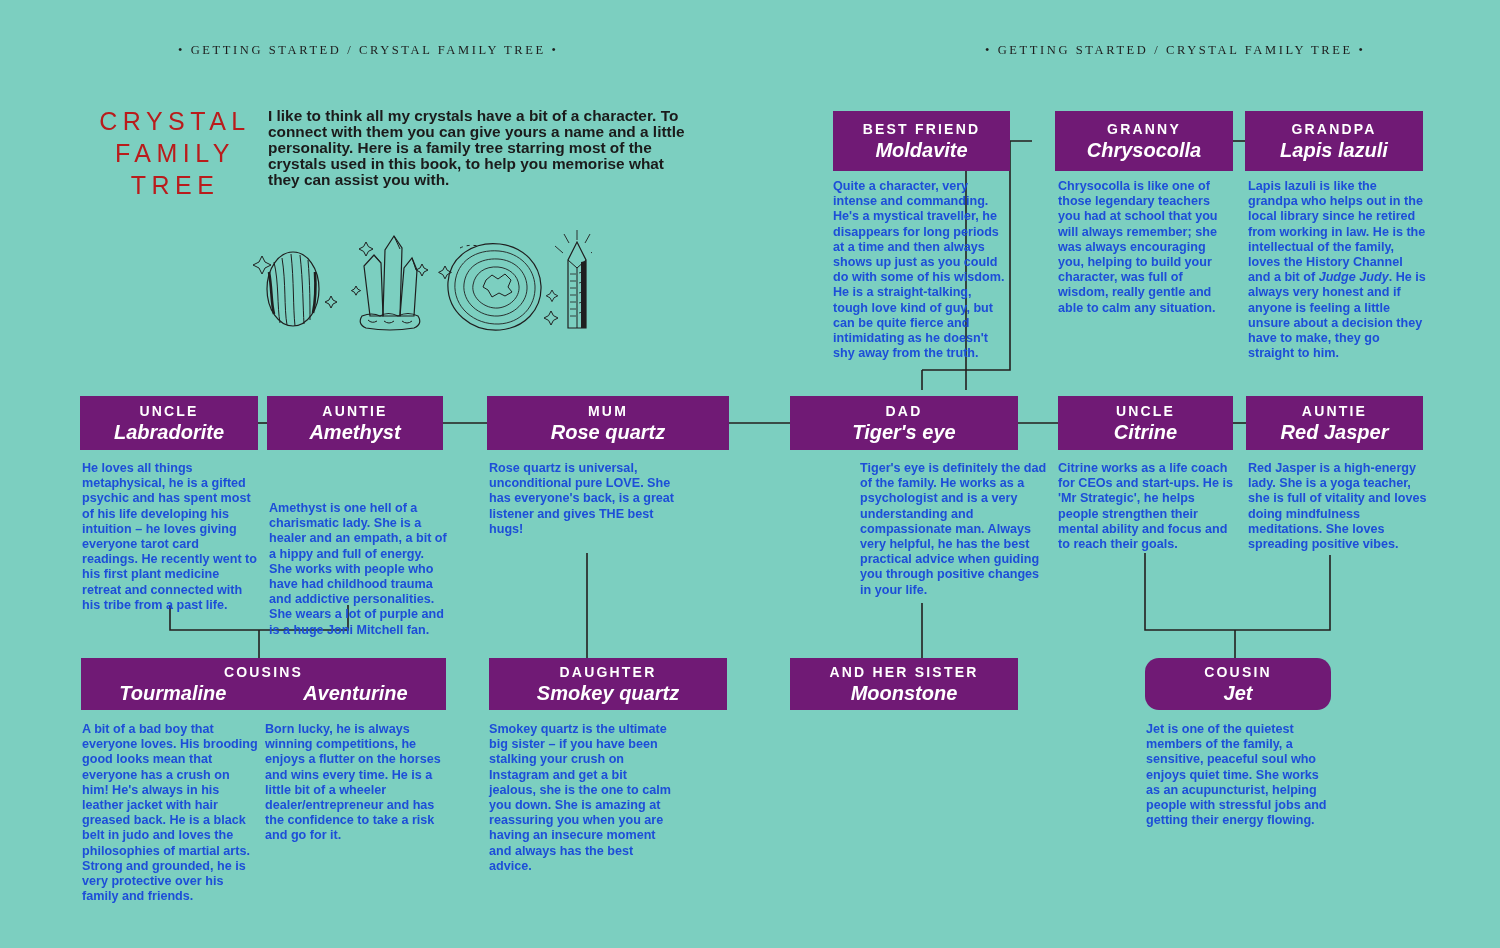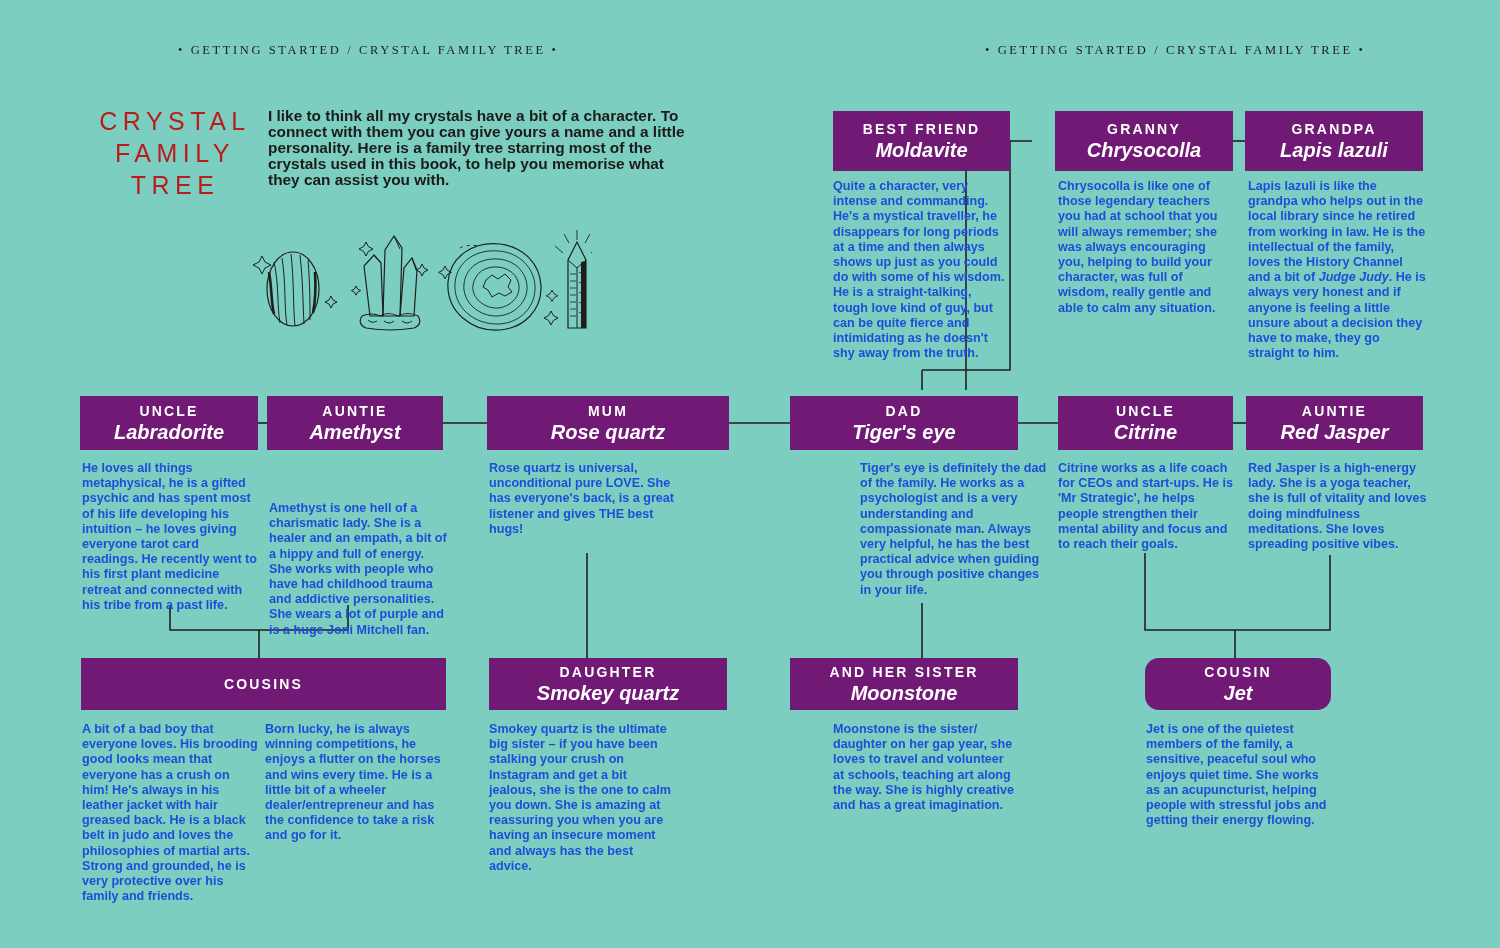--- a/index.html
+++ b/index.html
@@ -250,35 +250,38 @@
   <div class="desc" style="left:1058px;top:461px;width:180px;">Citrine works as a life coach for CEOs and start-ups. He is 'Mr Strategic', he helps people strengthen their mental ability and focus and to reach their goals.</div>
 
   <div class="node" style="left:1246px;top:396px;width:177px;height:54px;">
     <span class="role">AUNTIE</span>
     <span class="name">Red Jasper</span>
   </div>
   <div class="desc" style="left:1248px;top:461px;width:180px;">Red Jasper is a high-energy lady. She is a yoga teacher, she is full of vitality and loves doing mindfulness meditations. She loves spreading positive vibes.</div>
 
   <div class="node dual" style="left:81px;top:658px;width:365px;height:52px;">
     <span class="role">COUSINS</span>
+    <span class="names">
+      <span class="name">Tourmaline</span>
+      <span class="name">Aventurine</span>
+    </span>
   </div>
   <div class="desc" style="left:82px;top:722px;width:176px;">A bit of a bad boy that everyone loves. His brooding good looks mean that everyone has a crush on him! He's always in his leather jacket with hair greased back. He is a black belt in judo and loves the philosophies of martial arts. Strong and grounded, he is very protective over his family and friends.</div>
   <div class="desc" style="left:265px;top:722px;width:182px;">Born lucky, he is always winning competitions, he enjoys a flutter on the horses and wins every time. He is a little bit of a wheeler dealer/entrepreneur and has the confidence to take a risk and go for it.</div>
 
   <div class="node" style="left:489px;top:658px;width:238px;height:52px;">
     <span class="role">DAUGHTER</span>
     <span class="name">Smokey quartz</span>
   </div>
   <div class="desc" style="left:489px;top:722px;width:182px;">Smokey quartz is the ultimate big sister – if you have been stalking your crush on Instagram and get a bit jealous, she is the one to calm you down. She is amazing at reassuring you when you are having an insecure moment and always has the best advice.</div>
 
   <div class="node" style="left:790px;top:658px;width:228px;height:52px;">
     <span class="role">AND HER SISTER</span>
     <span class="name">Moonstone</span>
   </div>
-  <div class="desc" style="left:833px;top:722px;width:182px;">Moonstone is the sister/ daughter on her gap year, she loves to travel and volunteer at schools, teaching art along the way. She is highly creative and has a great imagination.</div>
 
   <div class="node" style="left:1145px;top:658px;width:186px;height:52px;border-radius:14px;">
     <span class="role">COUSIN</span>
     <span class="name">Jet</span>
   </div>
   <div class="desc" style="left:1146px;top:722px;width:186px;">Jet is one of the quietest members of the family, a sensitive, peaceful soul who enjoys quiet time. She works as an acupuncturist, helping people with stressful jobs and getting their energy flowing.</div>
 
 </div>
 
 </body></html>

